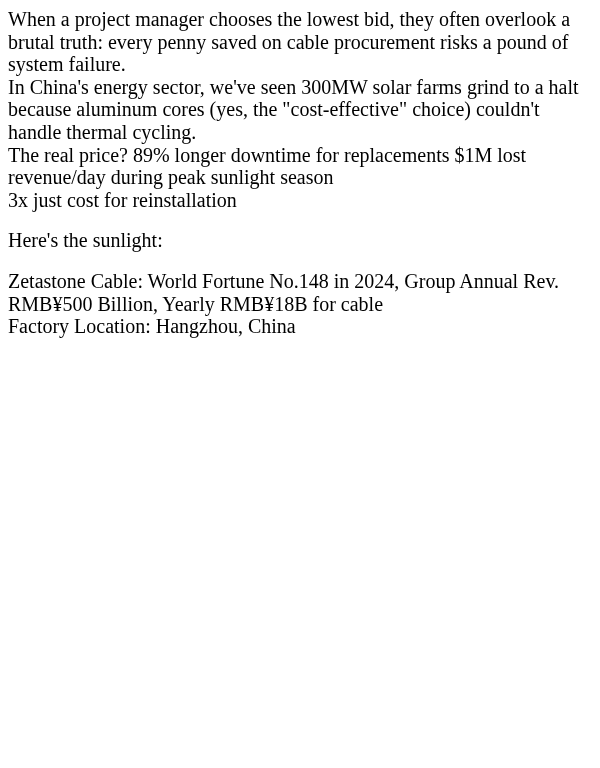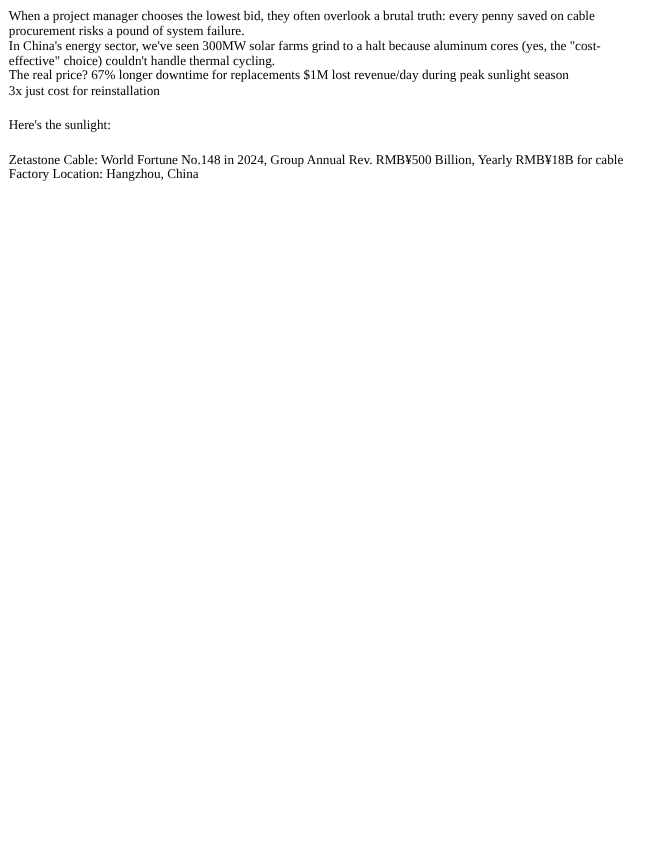--- a/index.html
+++ b/index.html
@@ -16,37 +16,37 @@
     color: #000000;
   }
   .page {
     padding: 8px;
     box-sizing: border-box;
     width: 600px;
   }
   .para {
     margin: 0;
     padding: 0;
-    font-size: 12px;
+    font-size: 20px;
     line-height: 1.13;
     text-align: left;
     word-wrap: break-word;
   }
   .spacer {
     height: 18px;
   }
 </style>
 </head>
 <body>
 
 <div class="page">
 
   <p class="para">When a project manager chooses the lowest bid, they often overlook a brutal truth: every penny saved on cable procurement risks a pound of system failure.</p>
   <p class="para">In China's energy sector, we've seen 300MW solar farms grind to a halt because aluminum cores (yes, the "cost-effective" choice) couldn't handle thermal cycling.</p>
-  <p class="para">The real price? 67% longer downtime for replacements $1M lost revenue/day during peak sunlight season</p>
+  <p class="para">The real price? 89% longer downtime for replacements $1M lost revenue/day during peak sunlight season</p>
   <p class="para">3x just cost for reinstallation</p>
 
   <div class="spacer"></div>
 
   <p class="para">Here's the sunlight:</p>
 
   <div class="spacer"></div>
 
   <p class="para"></p>
   <p class="para">Zetastone Cable: World Fortune No.148 in 2024, Group Annual Rev. RMB¥500 Billion, Yearly RMB¥18B for cable</p>

